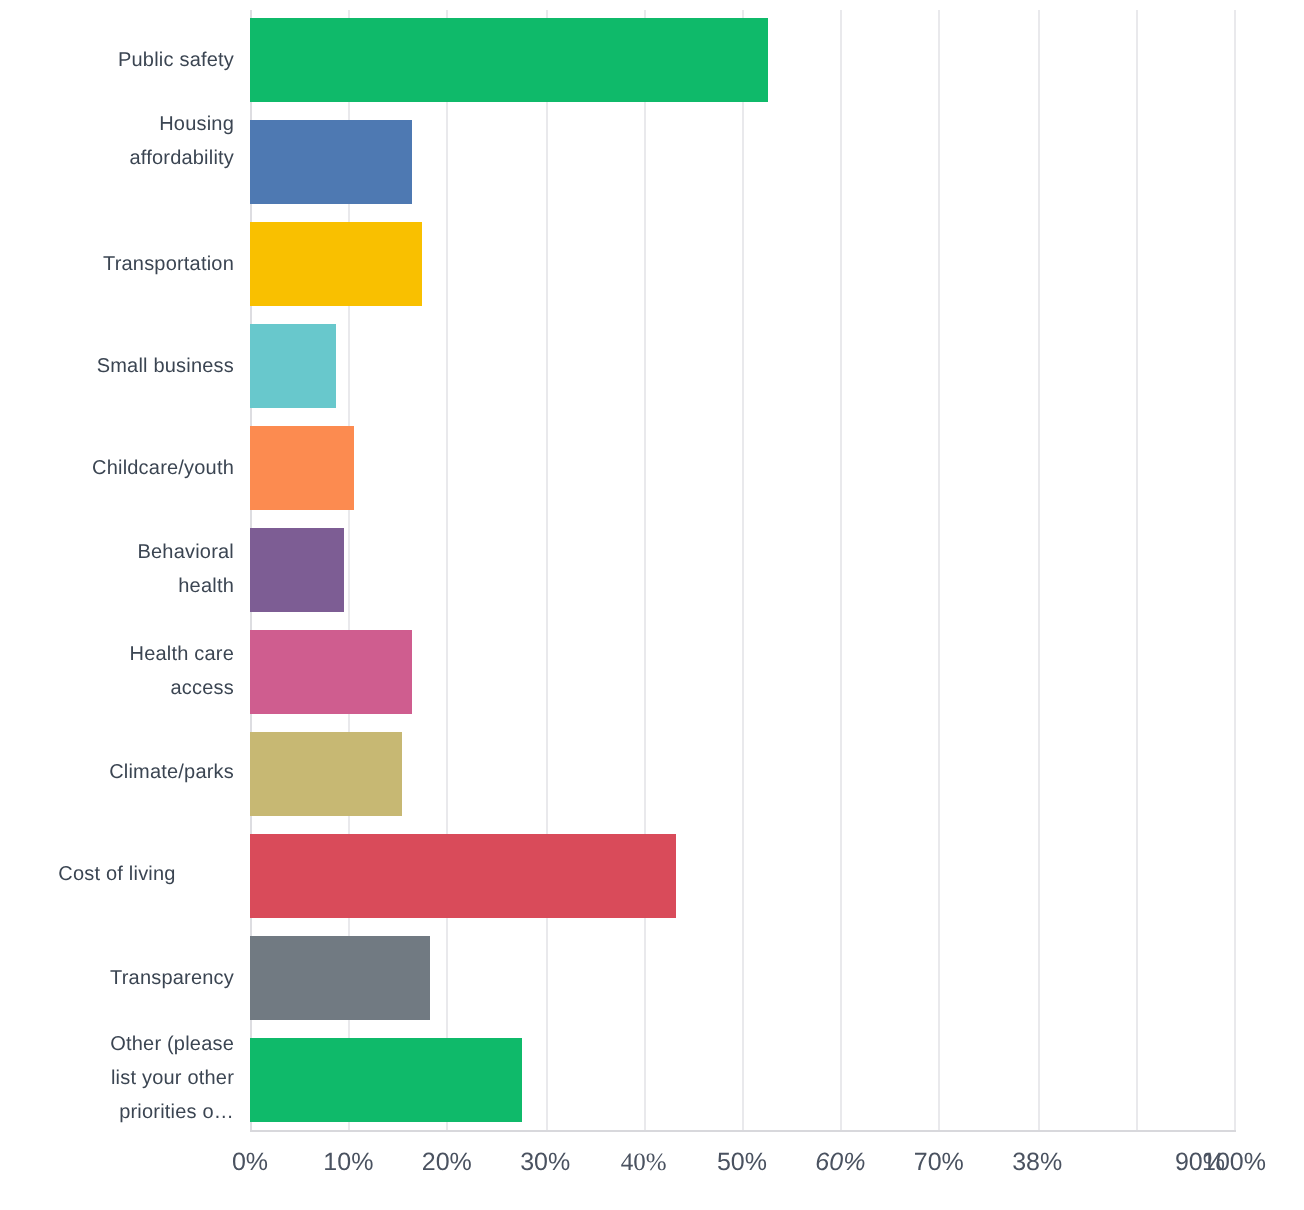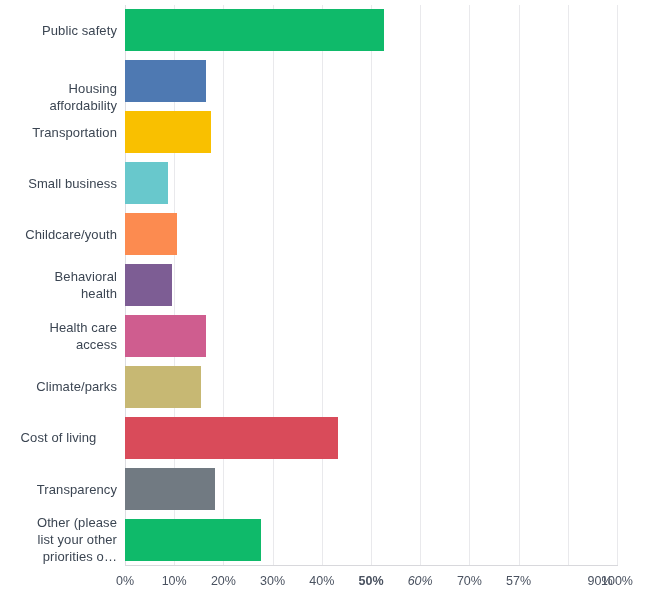--- a/index.html
+++ b/index.html
@@ -77,21 +77,21 @@
     top: 5px;
     width: 117px;
     height: 560px;
   }
   .cat-label {
     position: absolute;
     right: 0;
     width: 117px;
     text-align: right;
     color: #3b4552;
-    font-size: 13px;
+    font-size: 10px;
     line-height: 17px;
     letter-spacing: 0.1px;
     display: flex;
     flex-direction: column;
     justify-content: center;
     align-items: flex-end;
   }
   .cat-label span { display: block; }
 
   
@@ -114,21 +114,21 @@
 </style>
 </head>
 <body>
 
 <div id="chart-root">
 
   <div class="cat-labels">
       <div class="cat-label" style="top: 0px; height: 50.9091px;">
         <span>Public safety</span>
       </div>
-      <div class="cat-label" style="top: 67px; height: 50.9091px;">
+      <div class="cat-label" style="top: 41px; height: 50.9091px;">
         <span>Housing</span>
         <span>affordability</span>
       </div>
       <div class="cat-label" style="top: 101.818px; height: 50.9091px;">
         <span>Transportation</span>
       </div>
       <div class="cat-label" style="top: 152.727px; height: 50.9091px;">
         <span>Small business</span>
       </div>
       <div class="cat-label" style="top: 203.636px; height: 50.9091px;">
@@ -209,22 +209,22 @@
       </div>
   </div>
 
   <div class="axis-baseline"></div>
 
   <div class="x-ticks">
       <div class="x-tick" style="left: 125px;">0%</div>
       <div class="x-tick" style="left: 174.2px;">10%</div>
       <div class="x-tick" style="left: 223.4px;">20%</div>
       <div class="x-tick" style="left: 272.6px;">30%</div>
-      <div class="x-tick" style="left: 321.8px;">40%</div>
-      <div class="x-tick" style="left: 371px; font-weight: bold;">50%</div>
+      <div class="x-tick" style="left: 321.8px; font-family: Liberation Serif, serif;">40%</div>
+      <div class="x-tick" style="left: 371px;">50%</div>
       <div class="x-tick" style="left: 420.2px; font-style: italic;">60%</div>
       <div class="x-tick" style="left: 469.4px;">70%</div>
-      <div class="x-tick" style="left: 518.6px;">57%</div>
+      <div class="x-tick" style="left: 518.6px;">38%</div>
       <div class="x-tick" style="left: 558px; margin-left: 42px;">90%</div>
       <div class="x-tick" style="left: 617px;">100%</div>
     </div>
 
 </div>
 
 </body></html>

